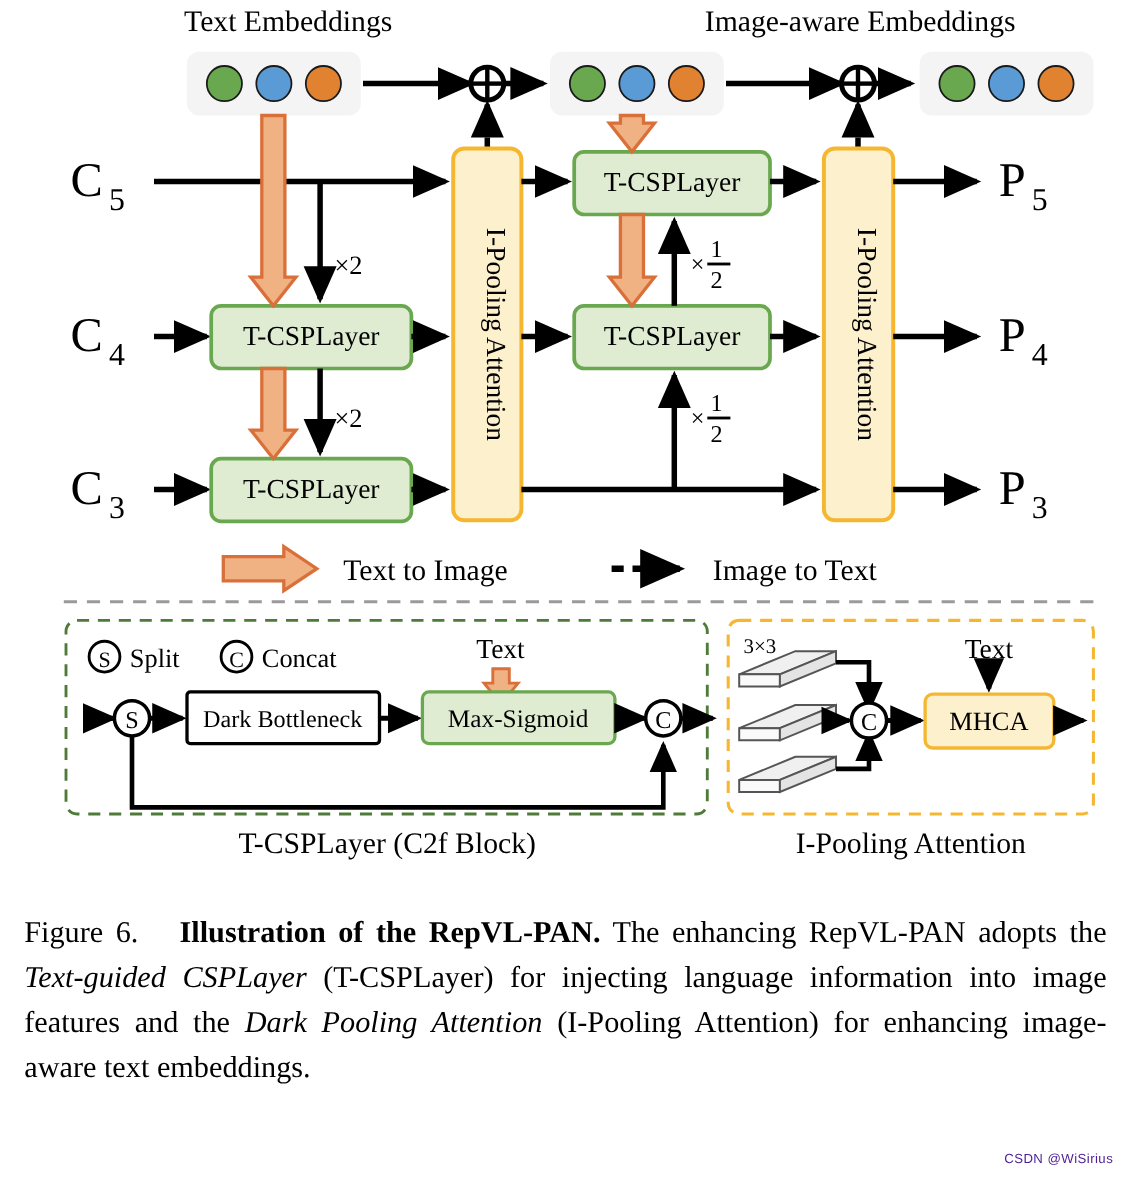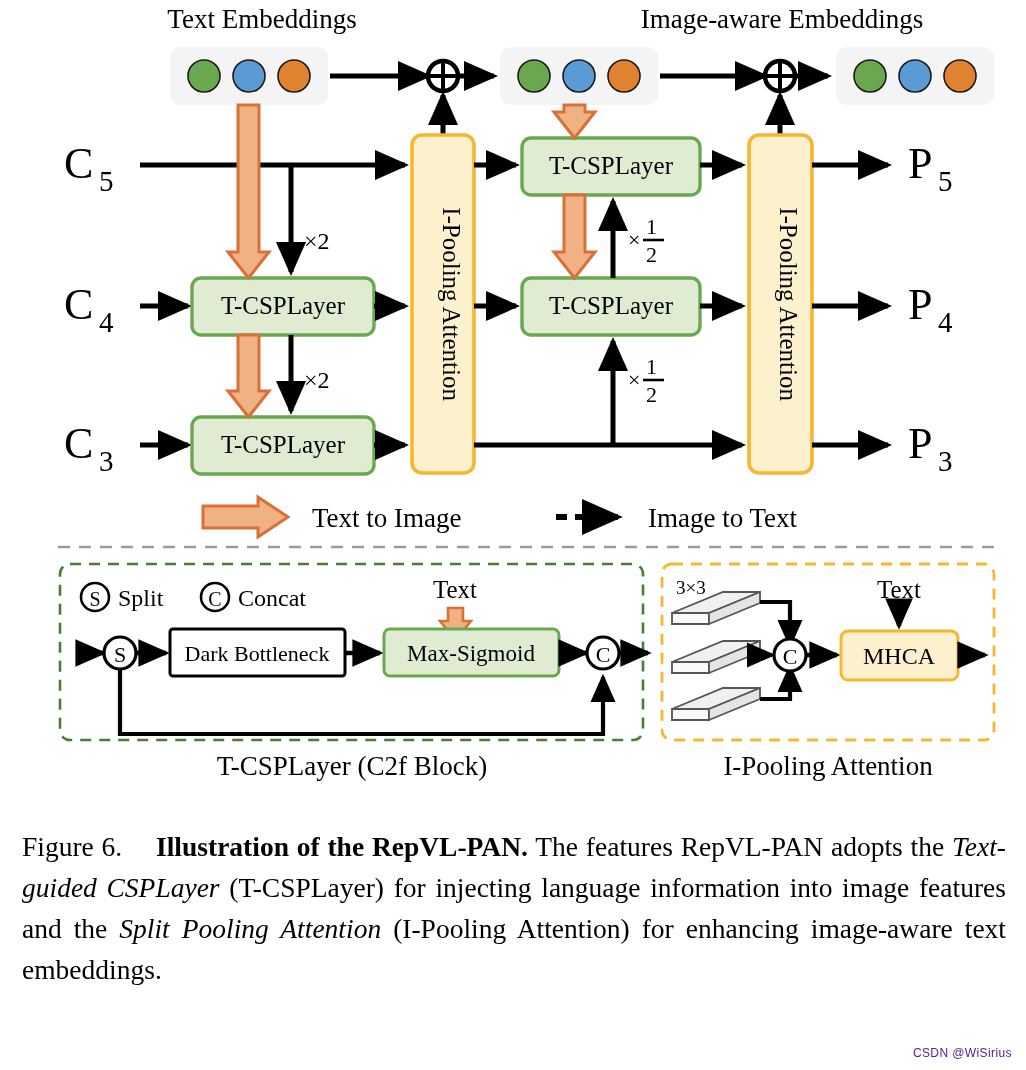--- a/index.html
+++ b/index.html
@@ -314,16 +314,16 @@
       <text class="lbl" x="899" y="664" font-size="24" text-anchor="middle">MHCA</text>
     </g>
     <line x1="958" y1="655" x2="985" y2="655" stroke="#000" stroke-width="4.6" marker-end="url(#ahs)"></line>
   </g>
   <text class="lbl" x="828" y="775" font-size="27" text-anchor="middle">I-Pooling Attention</text>
 
 </svg>
 
 <div class="caption">
   <span>Figure 6.</span>
-  <b>Illustration of the RepVL-PAN.</b><span> The features RepVL-PAN adopts the </span><i>Text-guided CSPLayer</i><span> (T-CSPLayer) for injecting language information into image features and the </span><i>Split Pooling Attention</i><span> (I-Pooling Attention) for enhancing image-aware text embeddings.</span>
+  <b>Illustration of the RepVL-PAN.</b><span> The enhancing RepVL-PAN adopts the </span><i>Text-guided CSPLayer</i><span> (T-CSPLayer) for injecting language information into image features and the </span><i>Dark Pooling Attention</i><span> (I-Pooling Attention) for enhancing image-aware text embeddings.</span>
 </div>
 
 <div class="watermark">CSDN @WiSirius</div>
 
 </body></html>

